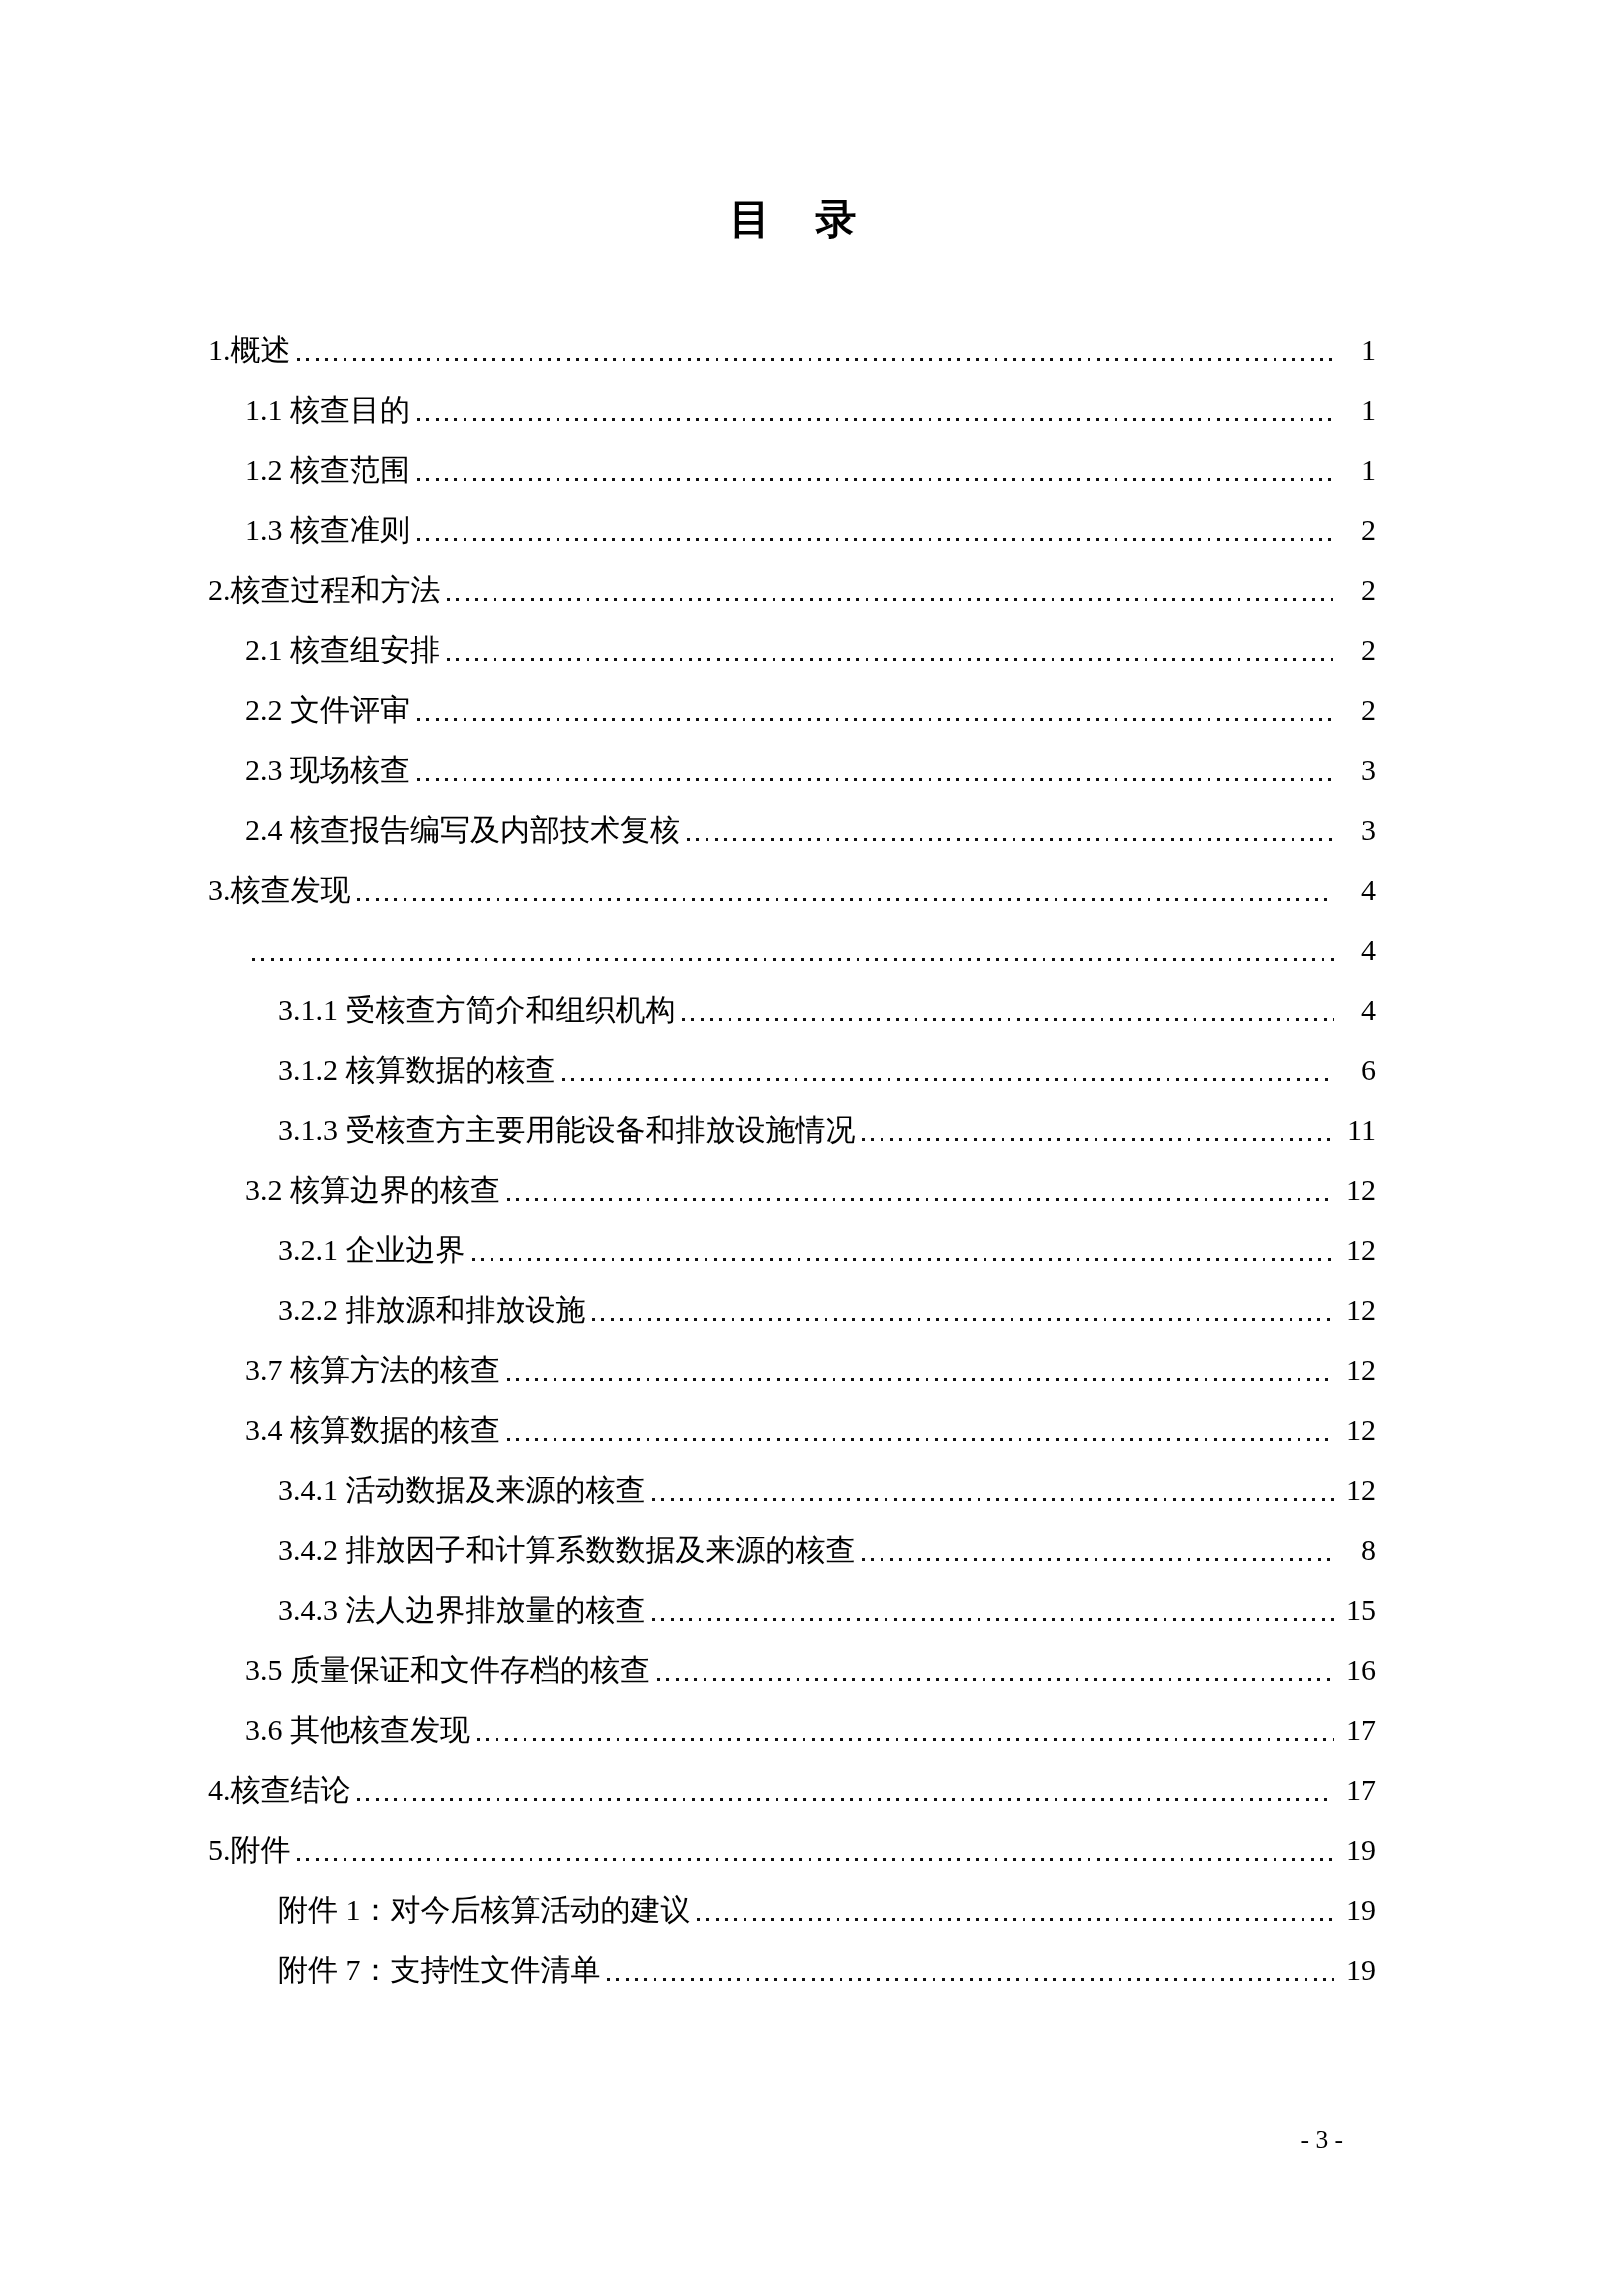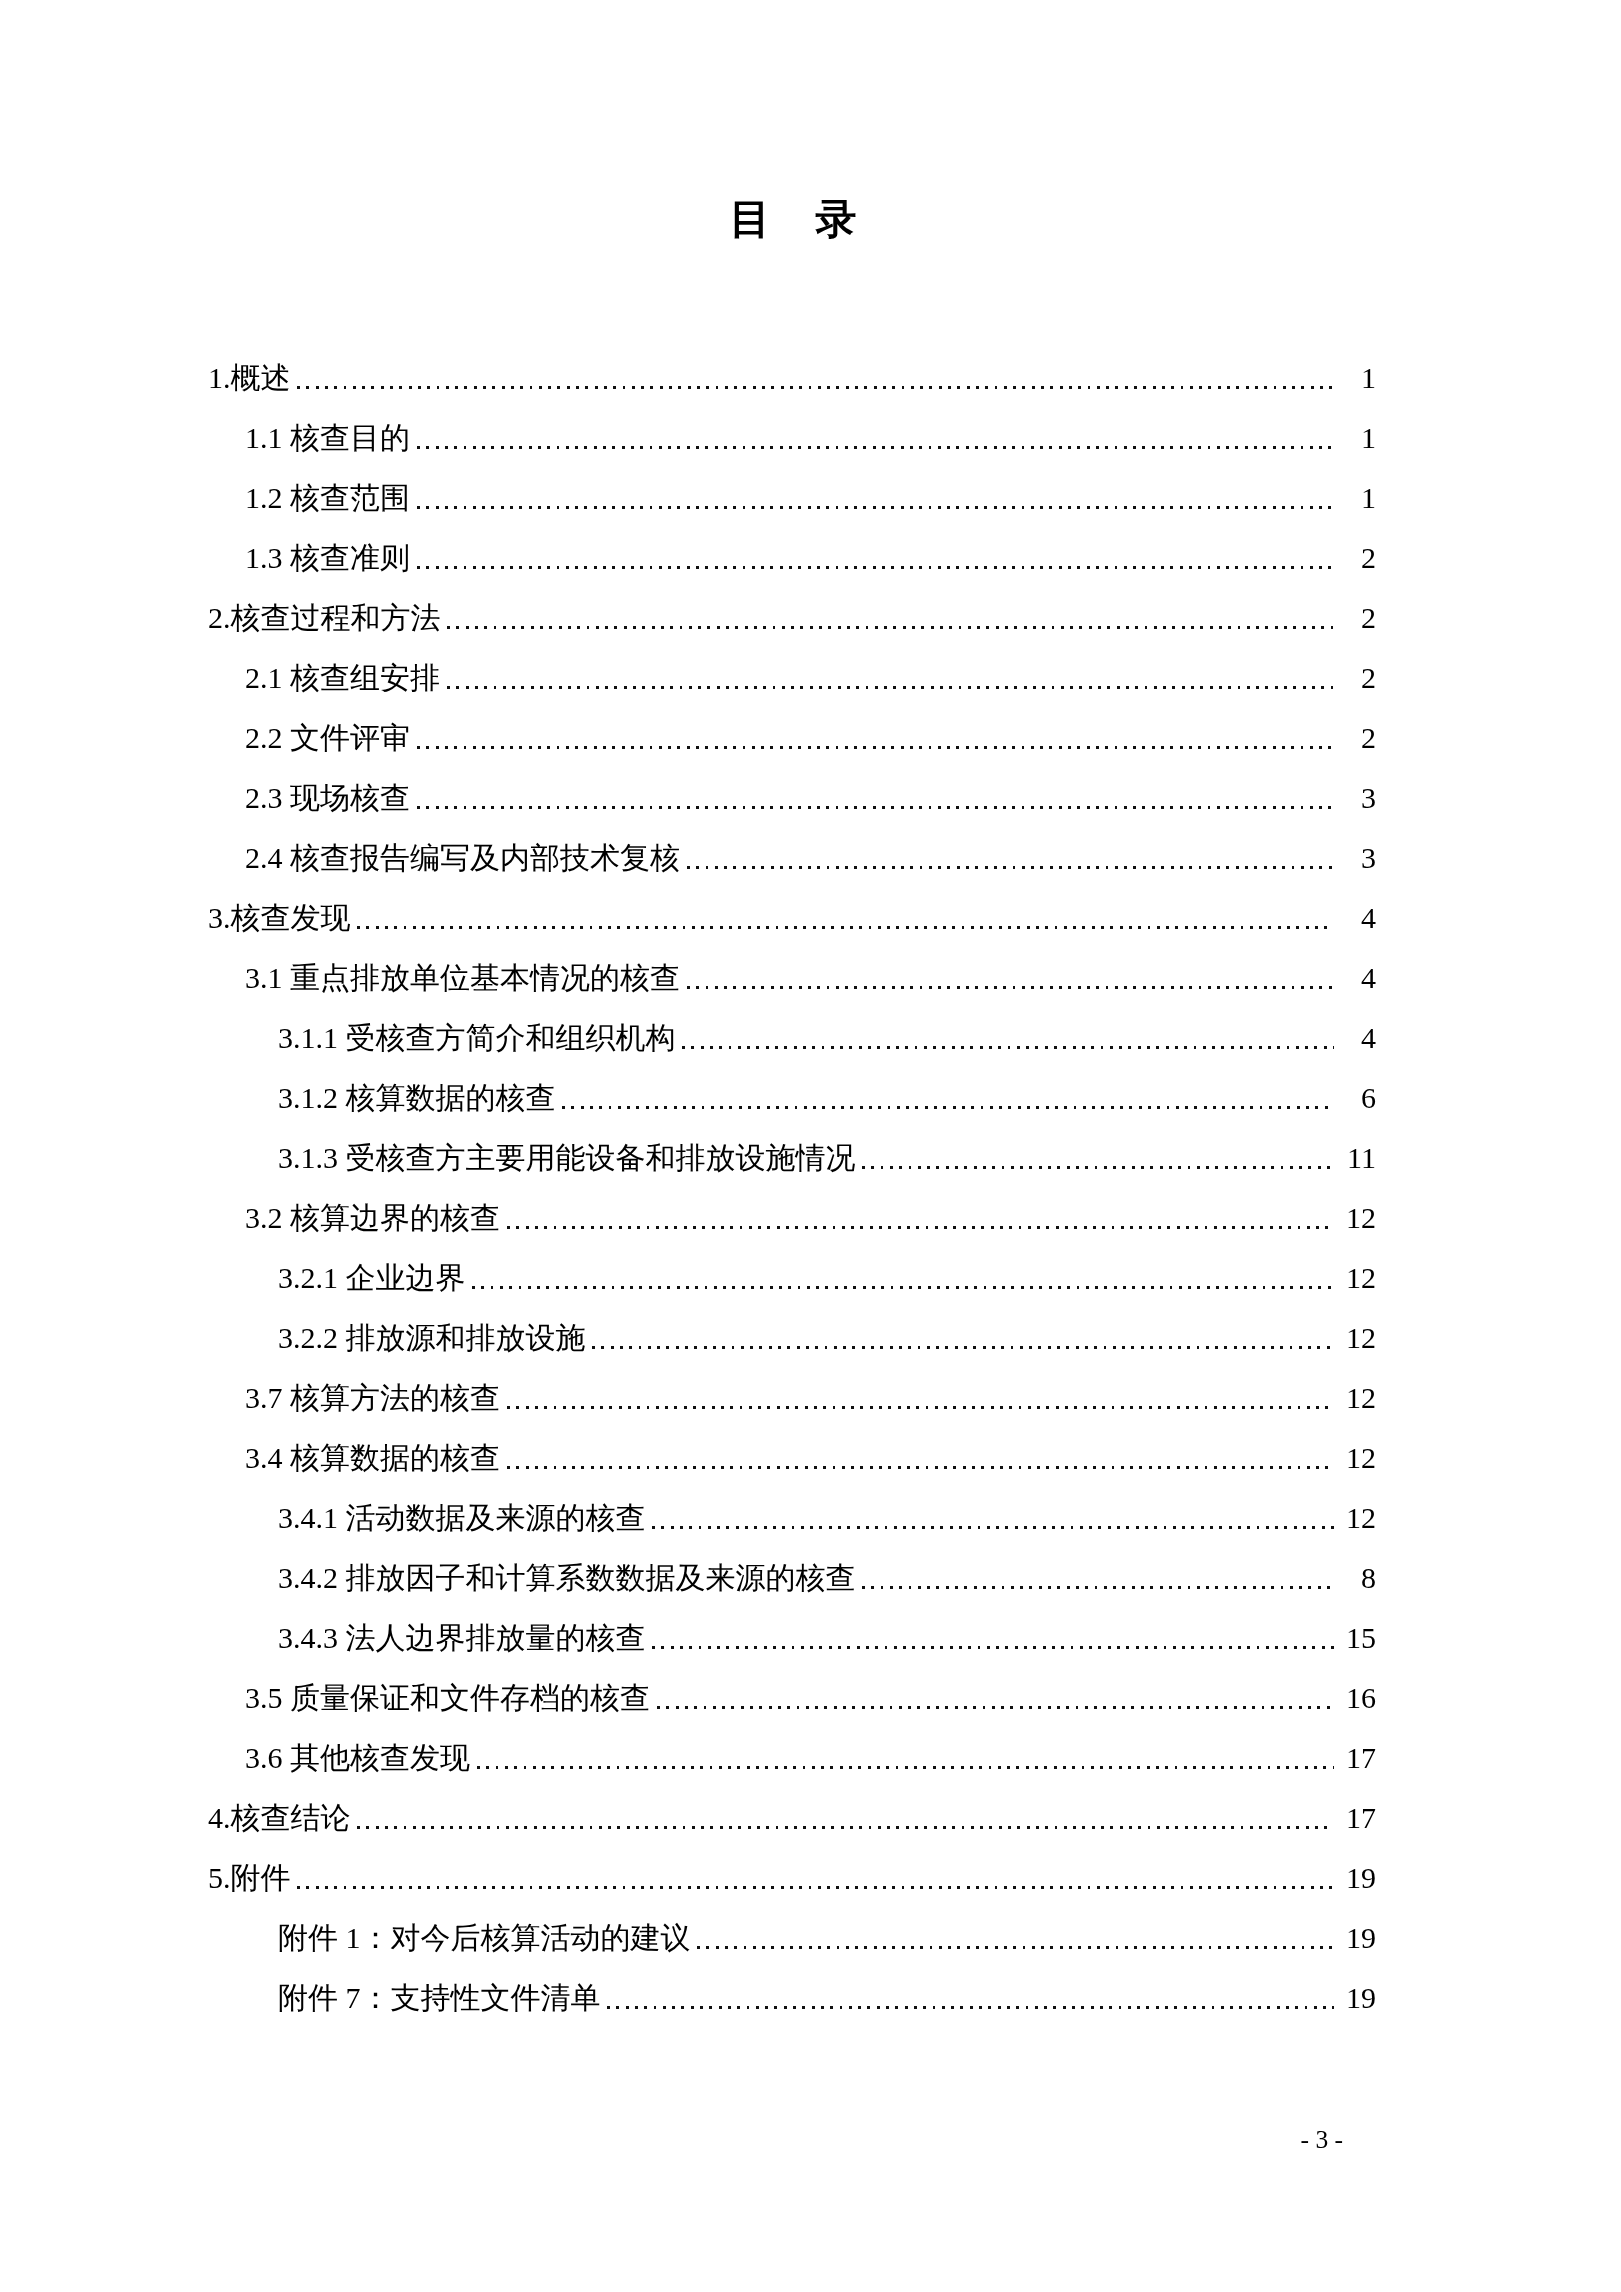--- a/index.html
+++ b/index.html
@@ -24,21 +24,21 @@
     margin: 0;
     text-align: center;
     font-size: 41px;
     font-weight: bold;
     letter-spacing: 2px;
     white-space: pre;
     color: #000000;
   }
   .toc {
     position: absolute;
-    top: 348px;
+    top: 320px;
     left: 208px;
     width: 1168px;
   }
   .toc-row {
     display: flex;
     align-items: center;
     height: 60px;
     font-size: 30px;
     color: #000000;
     white-space: nowrap;
@@ -126,21 +126,20 @@
         <span class="toc-label">2.4 核查报告编写及内部技术复核</span>
         <span class="toc-leader"></span>
         <span class="toc-page-num">3</span>
       </div>
       <div class="toc-row level-1">
         <span class="toc-label">3.核查发现</span>
         <span class="toc-leader"></span>
         <span class="toc-page-num">4</span>
       </div>
       <div class="toc-row level-2">
-        <span class="toc-label">3.1 重点排放单位基本情况的核查</span>
         <span class="toc-leader"></span>
         <span class="toc-page-num">4</span>
       </div>
       <div class="toc-row level-3">
         <span class="toc-label">3.1.1 受核查方简介和组织机构</span>
         <span class="toc-leader"></span>
         <span class="toc-page-num">4</span>
       </div>
       <div class="toc-row level-3">
         <span class="toc-label">3.1.2 核算数据的核查</span>

